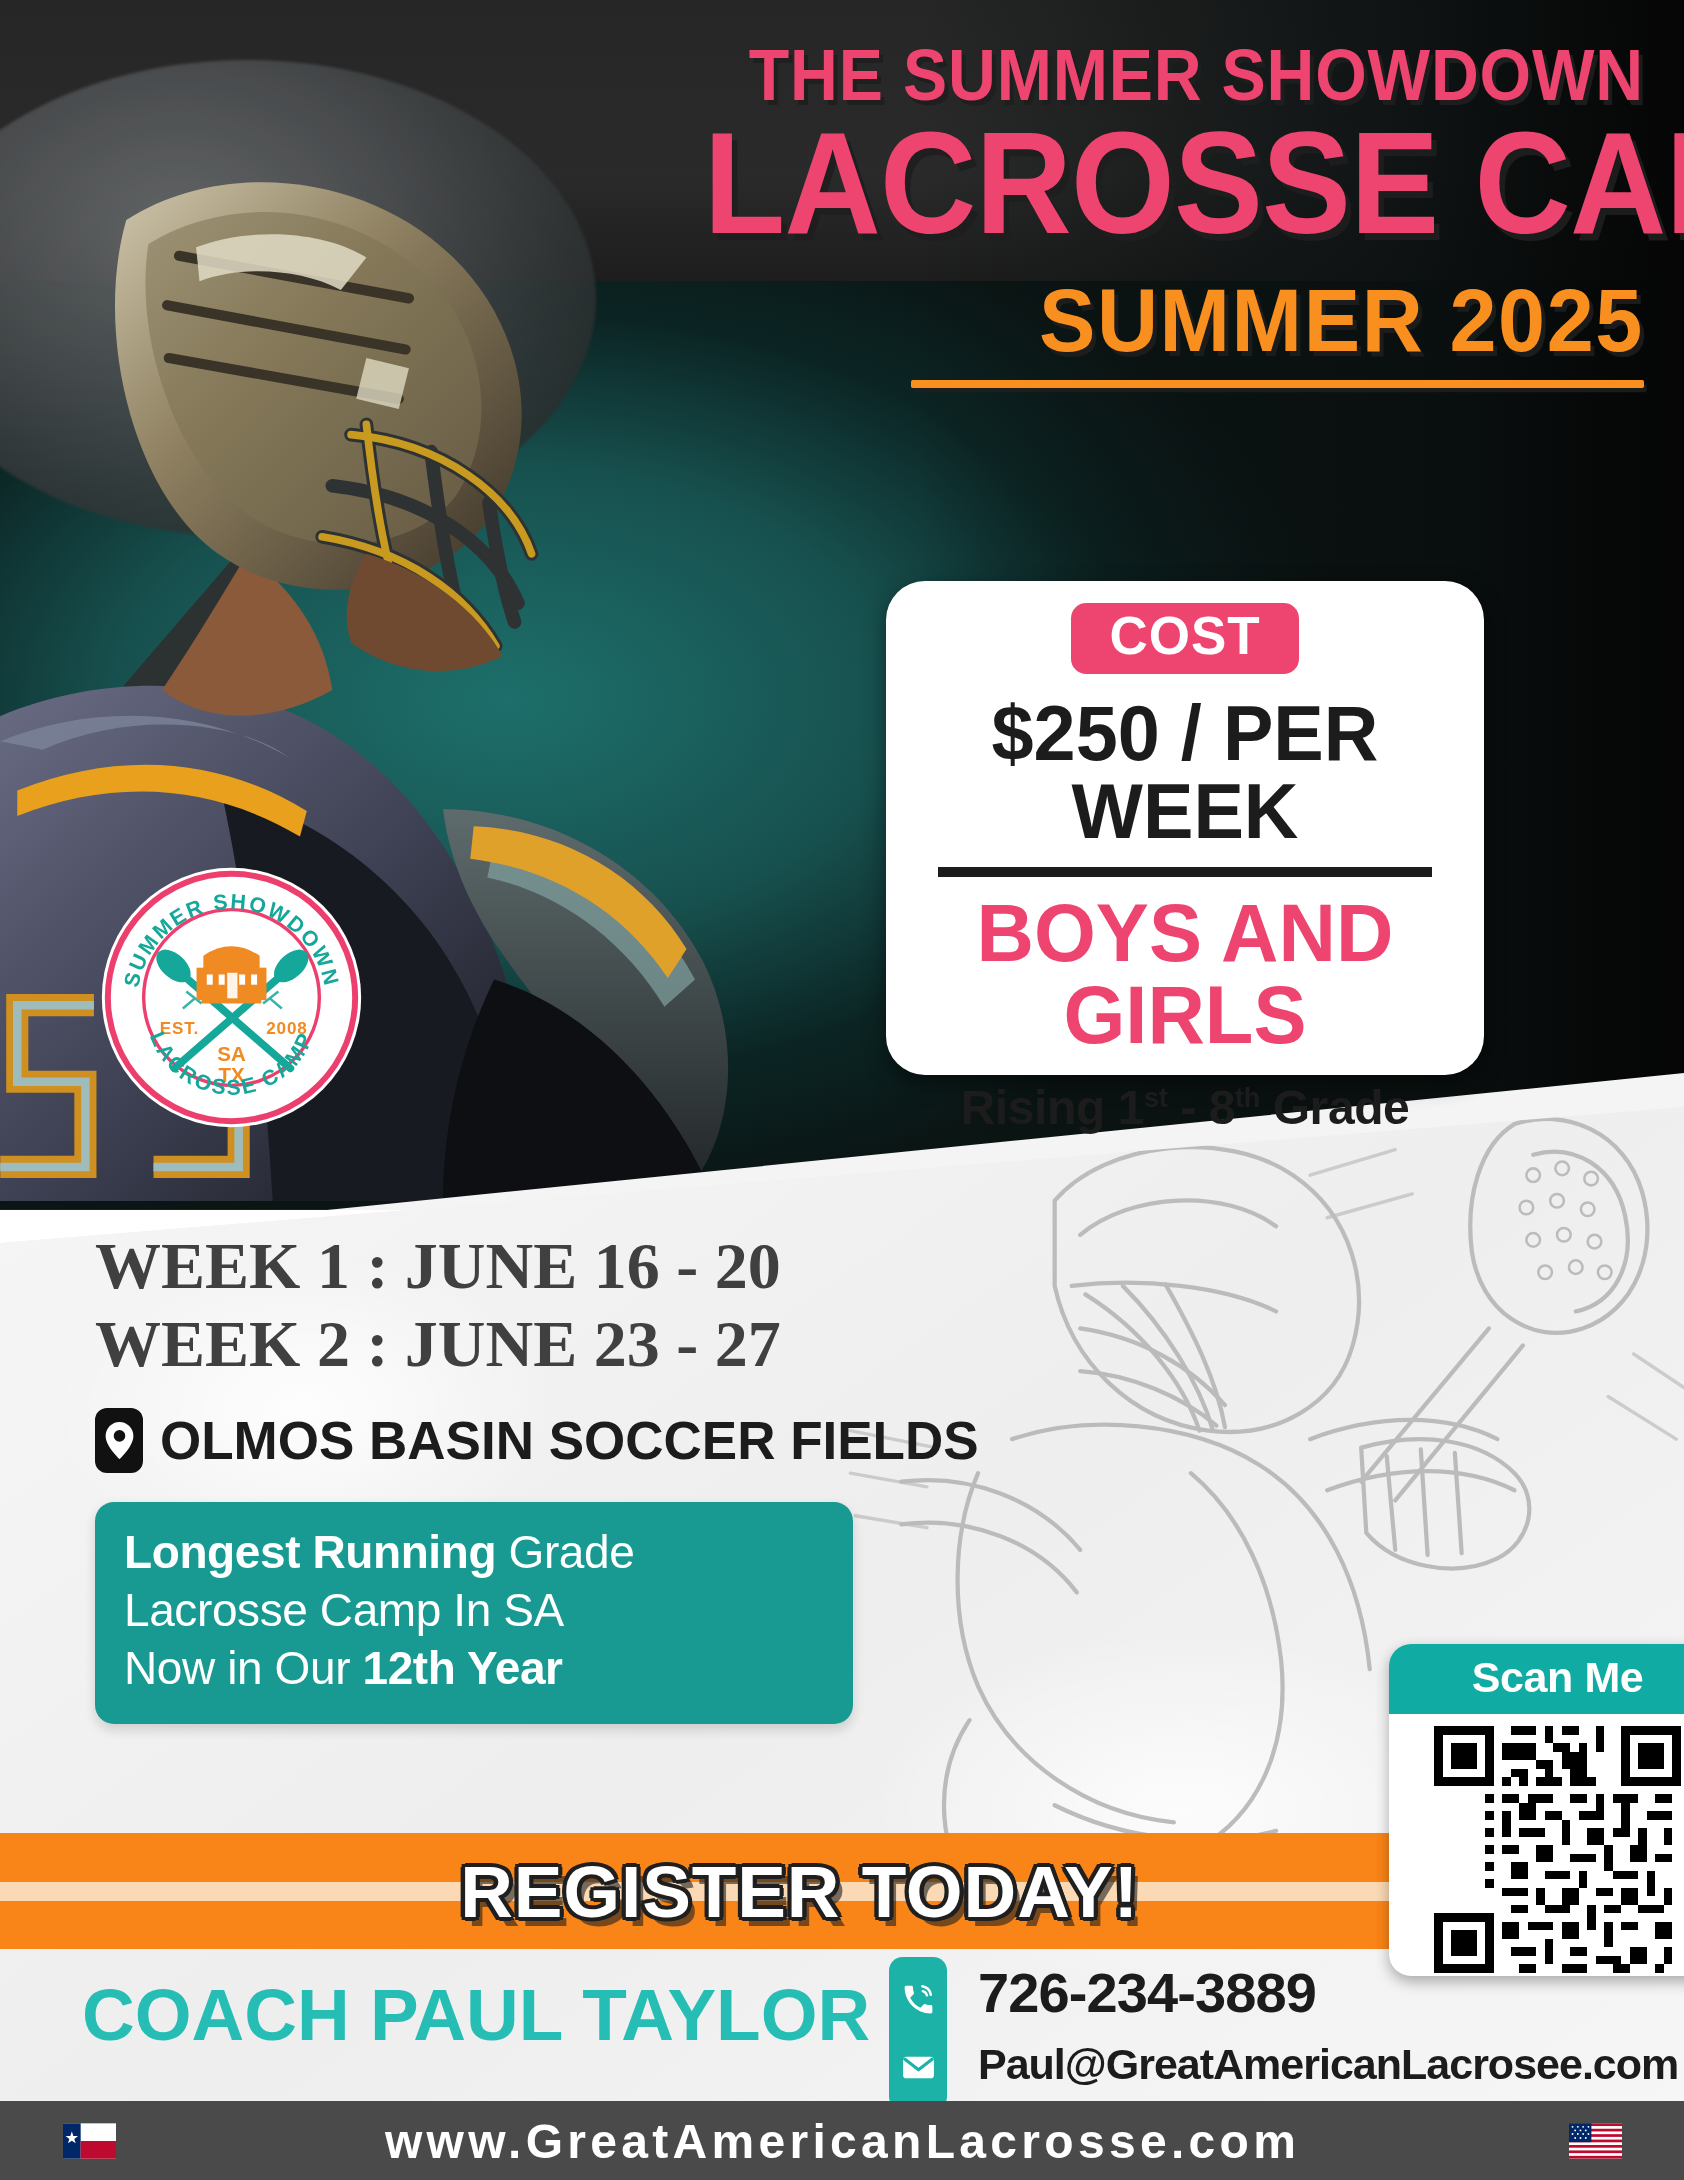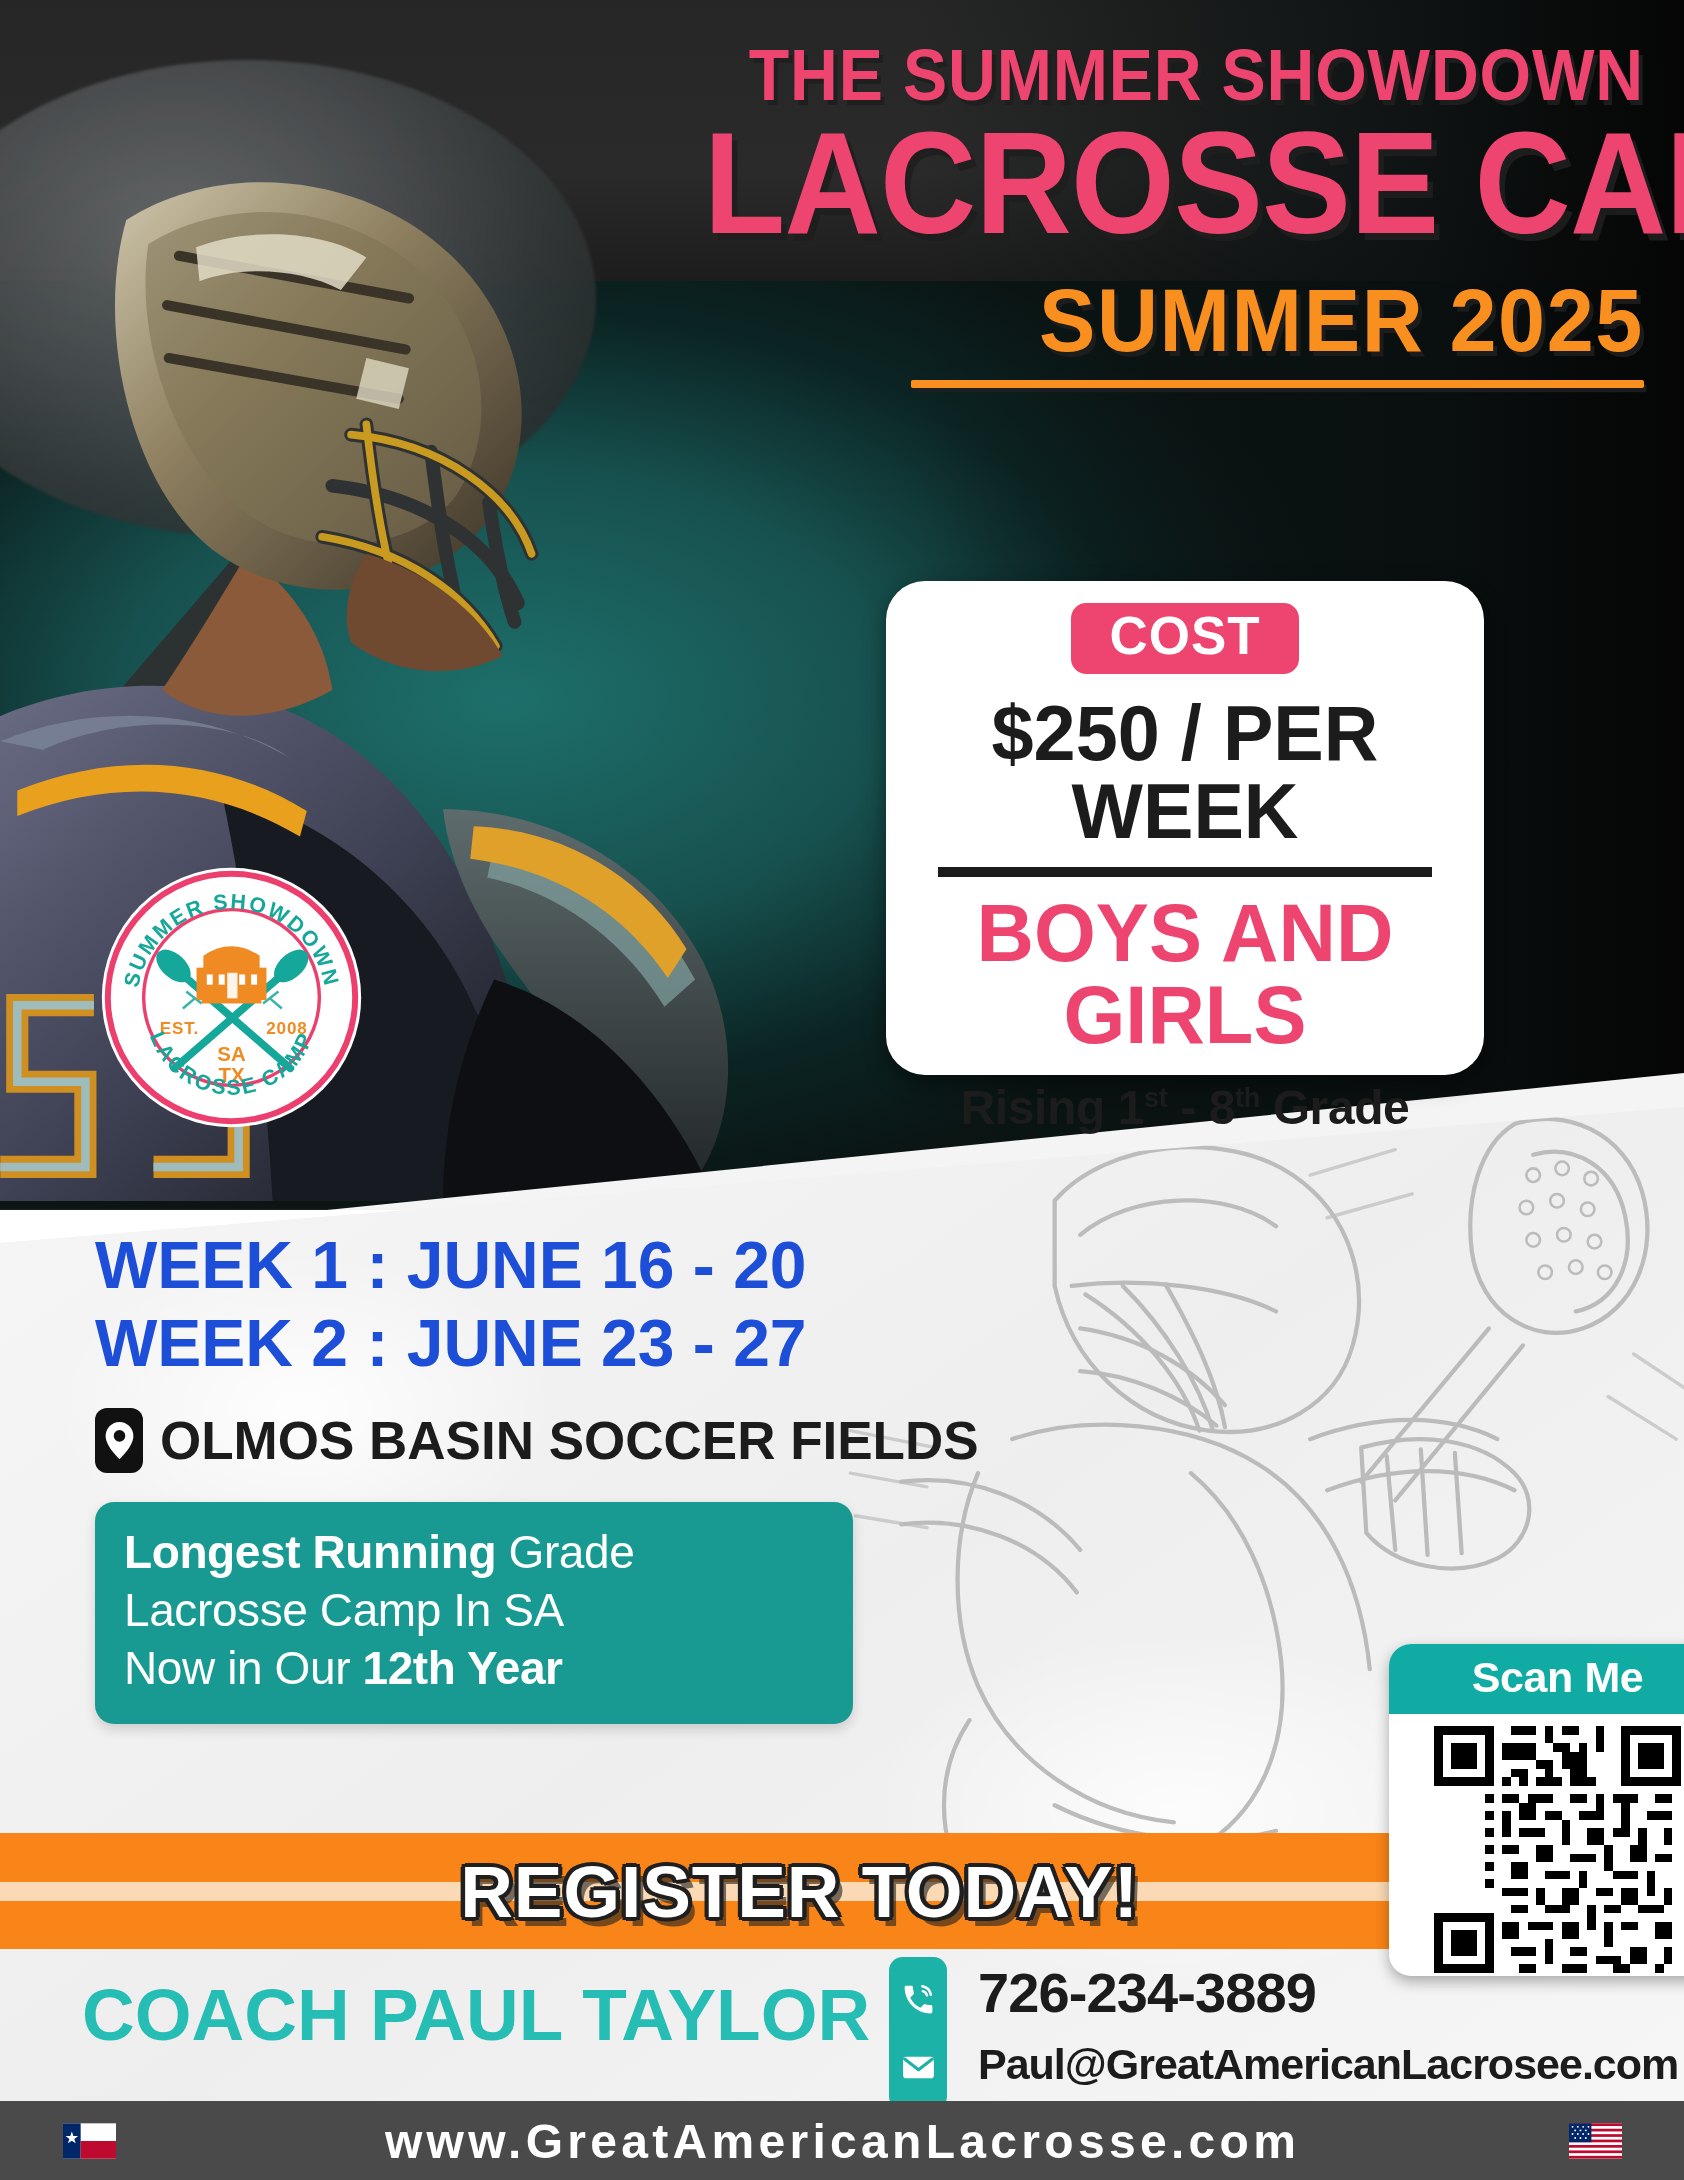--- a/index.html
+++ b/index.html
@@ -132,22 +132,22 @@
       radial-gradient(ellipse 358px 221px at 18% 30%, rgba(255,255,255,.9), rgba(0,0,0,0) 70%),
       radial-gradient(ellipse 443px 256px at 70% 70%, rgba(255,255,255,.8), rgba(0,0,0,0) 70%),
       linear-gradient(145deg,#f6f6f6 0%, #eeeeee 50%, #f6f6f6 100%);
   }
   .sketch { position:absolute; right:-17px; top:-34px; width:903px; height:860px; opacity:.95; }
   .sketch svg { width:100%; height:100%; display:block; }
 
   
   .sched { position:absolute; left:95px; top:1227px; }
   .week {
-    font-family:Liberation Sans, sans-serif;
-    font-weight:bold; font-size:66px; color:#1d4ed8;
+    font-family:Liberation Serif, serif;
+    font-weight:bold; font-size:66px; color:#404040;
     line-height:1.18; letter-spacing:0px; white-space:nowrap;
   }
   .time-pill {
     display:inline-block; margin-top:19px;
     background:#ee4570; color:#ffffff;
     font-family:"Liberation Sans Narrow","Liberation Sans", sans-serif;
     font-weight:bold; font-size:61px;
     padding:5.1px 29px 12px; border-radius:15.3px; line-height:1.05;
     box-shadow:3.4px 5.1px 0 rgba(0,0,0,.13);
   }

